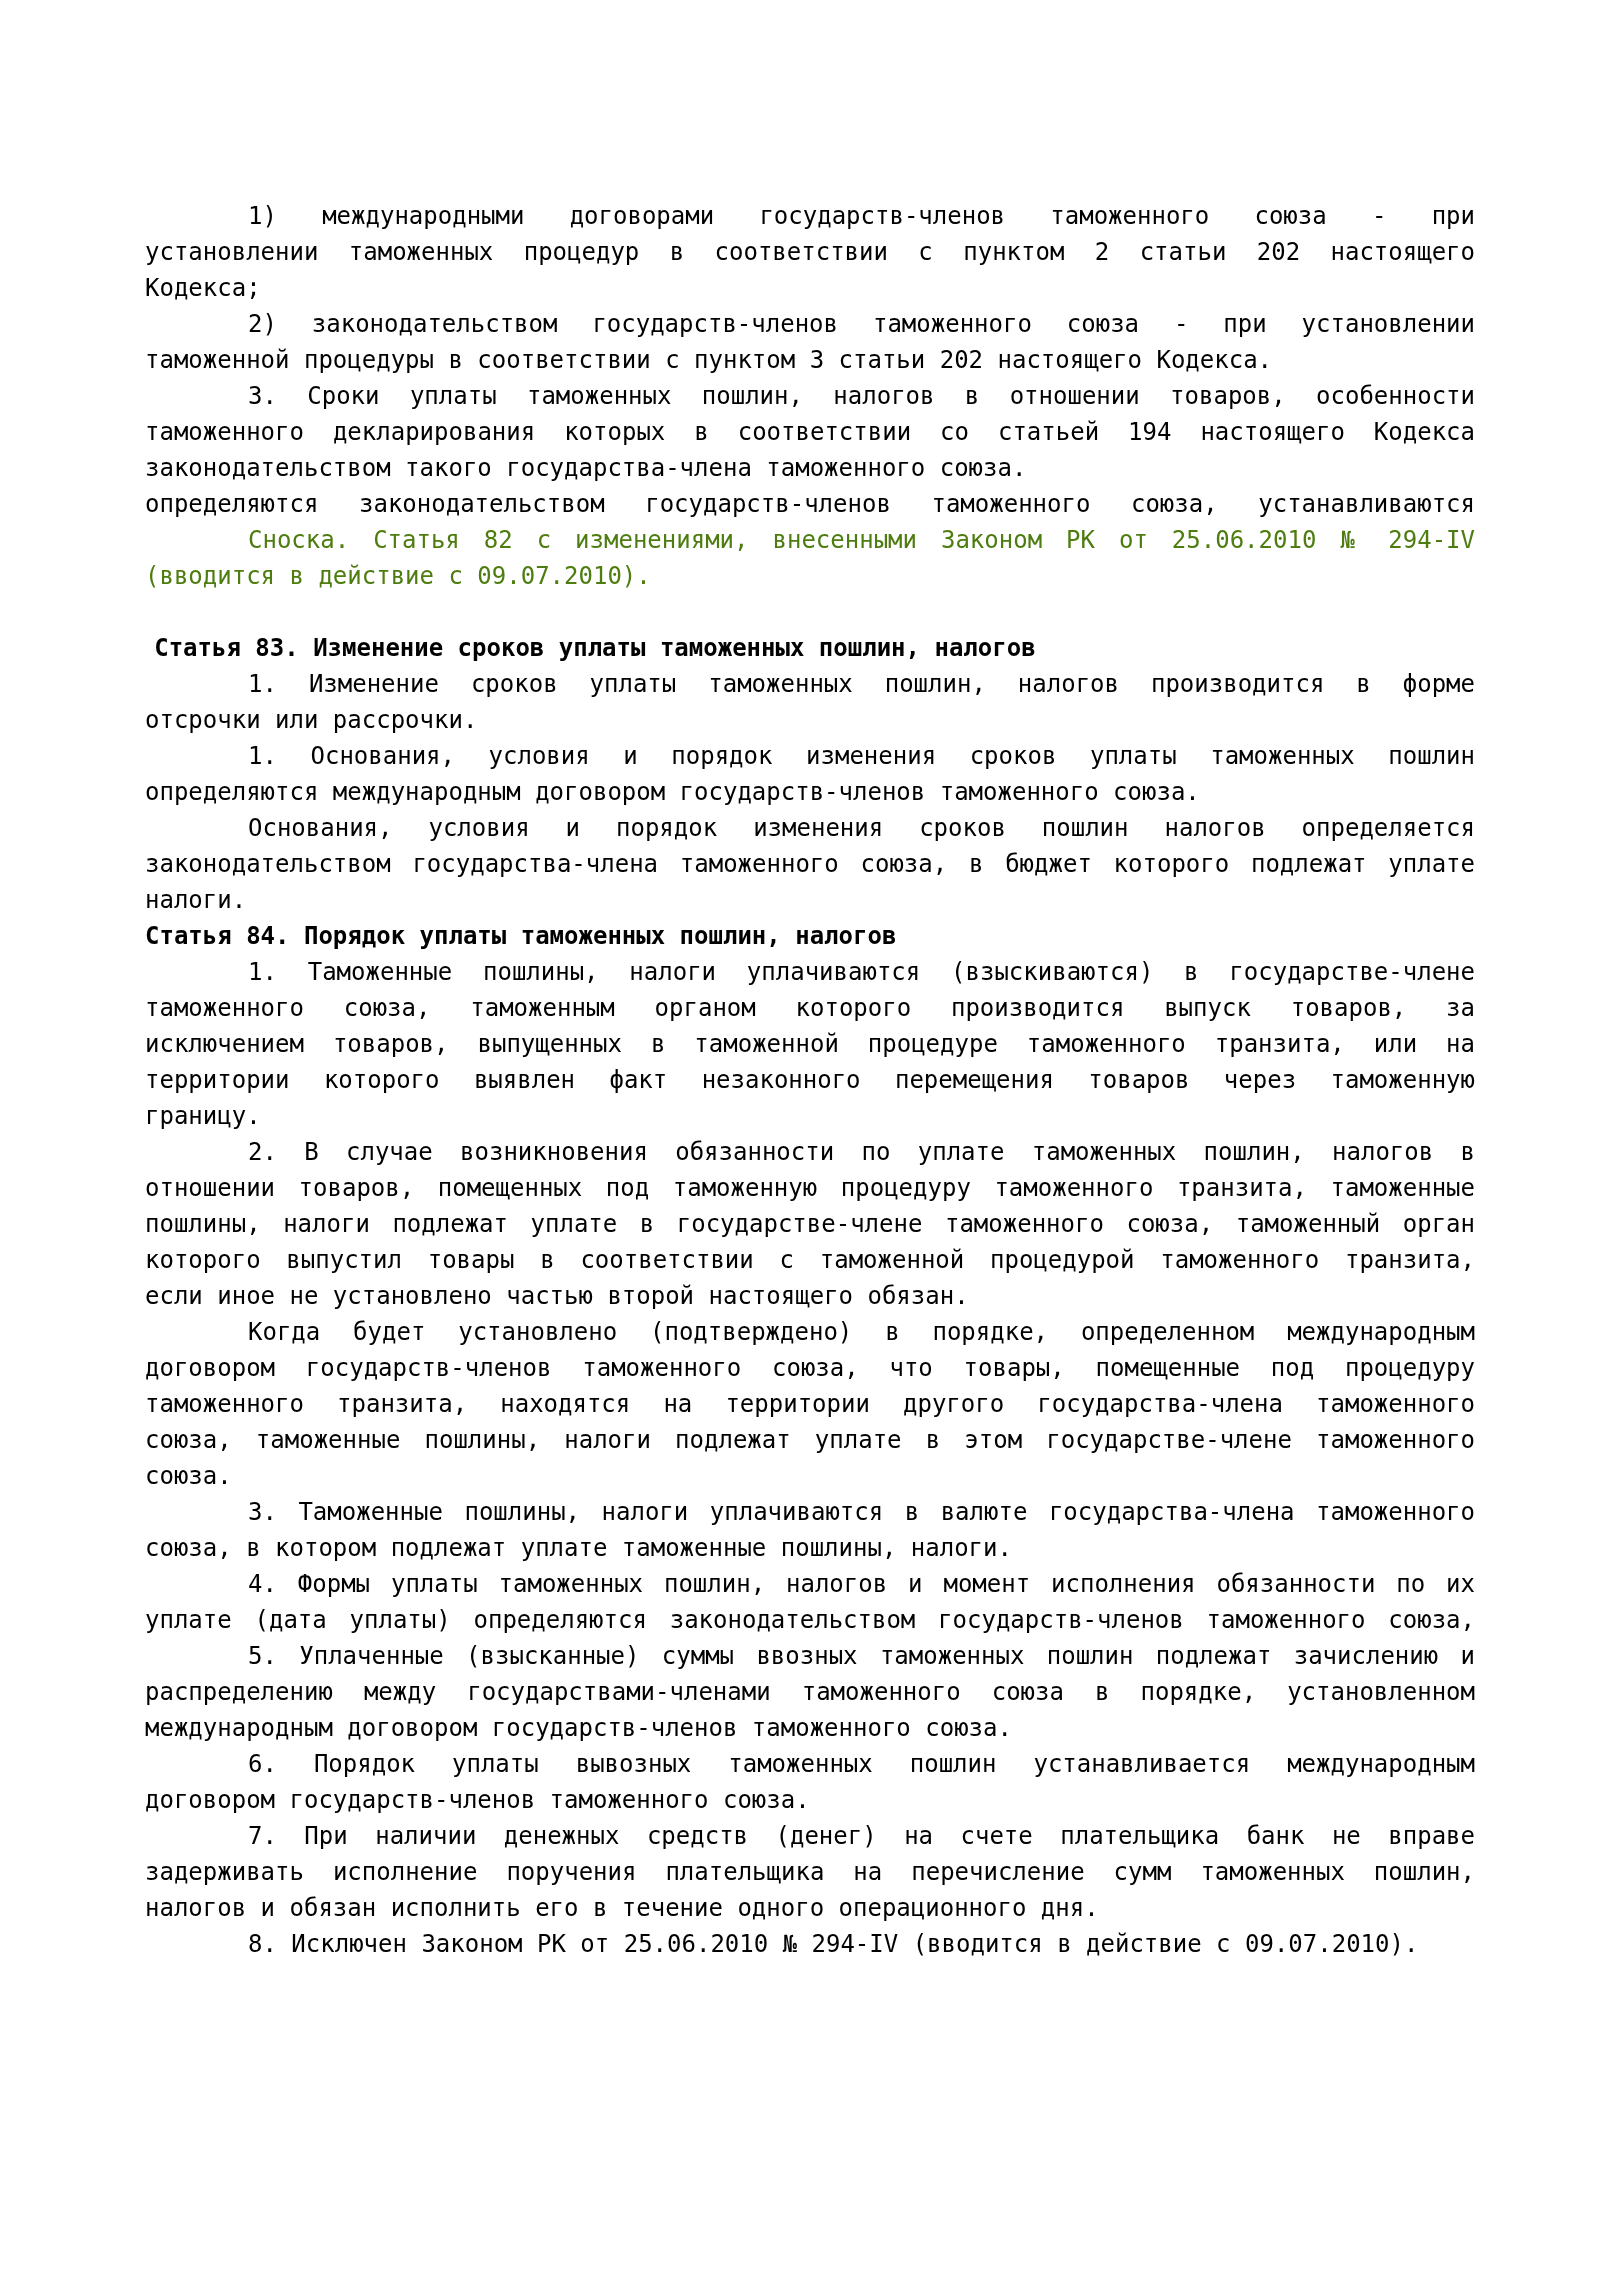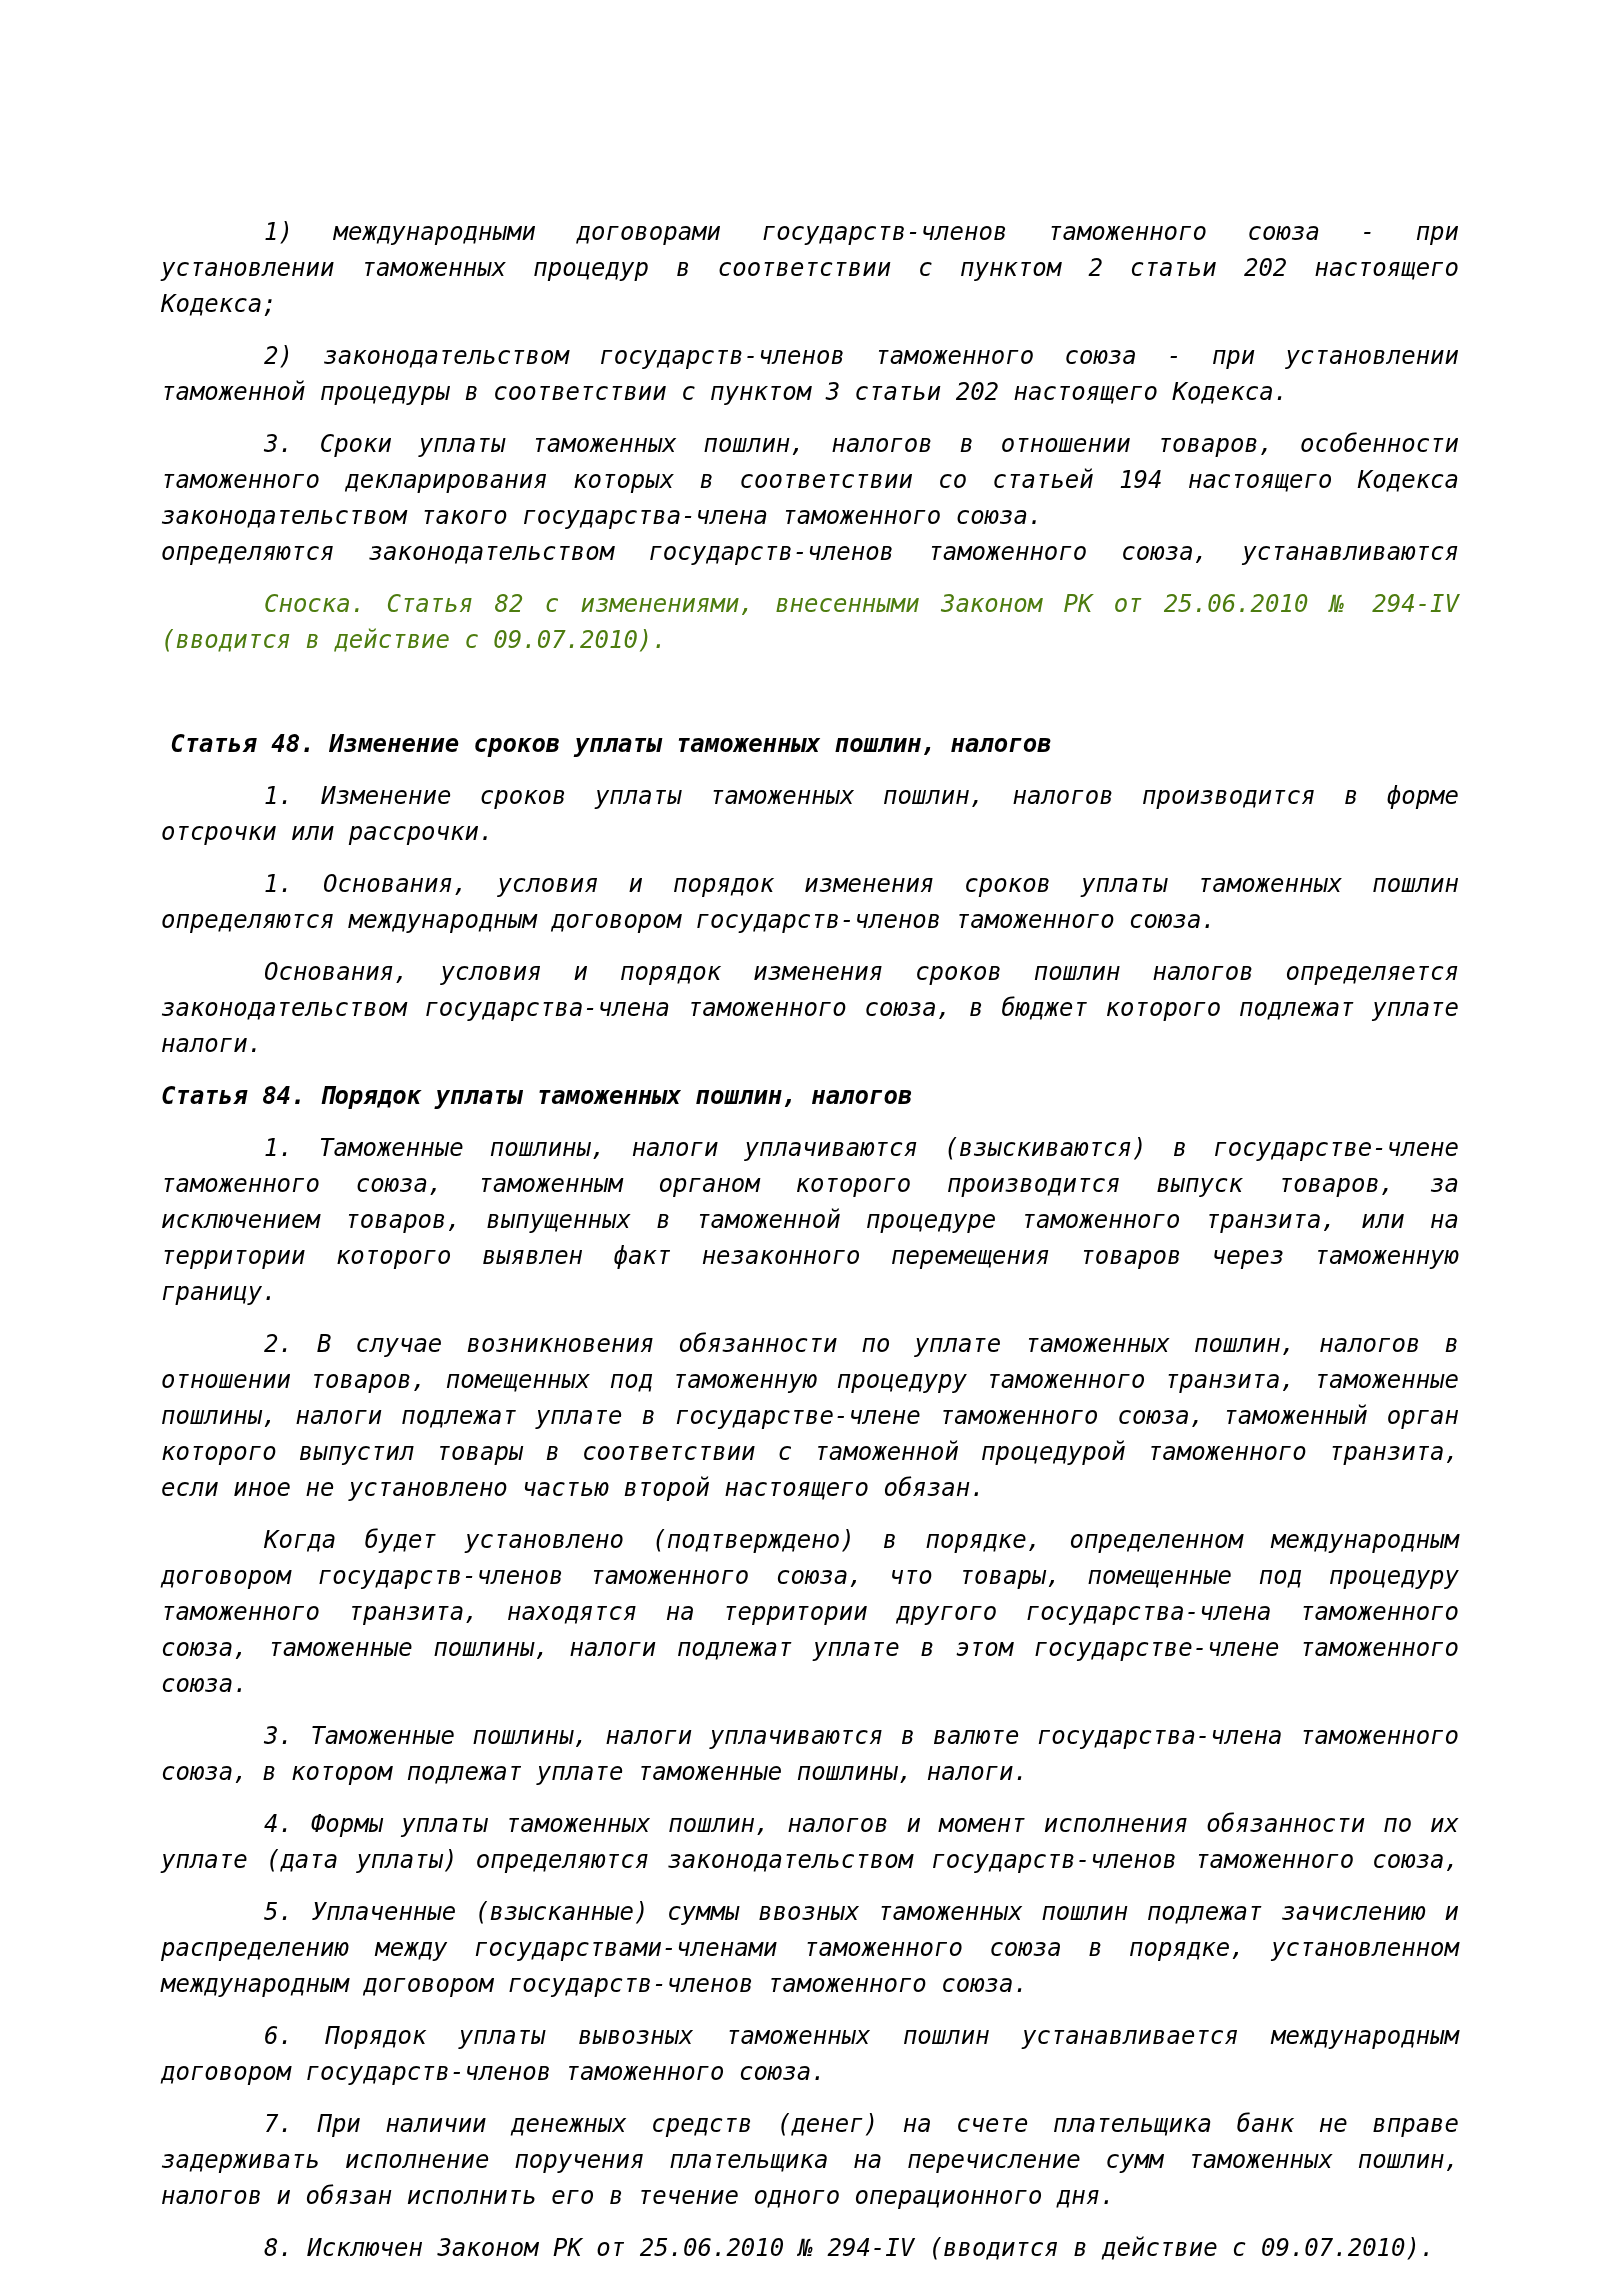--- a/index.html
+++ b/index.html
@@ -17,21 +17,21 @@
   }
   .page {
     position: absolute;
     left: 145px;
     top: 198px;
     width: 1330px;
     font-size: 24px;
     line-height: 36px;
     color: #000000;
   }
-  .block { margin: 16px; padding: 0; font-style: italic; }
+  .block { margin: 0; padding: 0; }
   .ln {
     white-space: normal;
     text-align: justify;
     text-align-last: justify;
   }
   .ln.last {
     text-align-last: left;
   }
   .ln.first {
     text-indent: 103px;
@@ -76,21 +76,21 @@
   </div>
 
   <div class="block footnote">
     <div class="ln first">Сноска. Статья 82 с изменениями, внесенными Законом РК от 25.06.2010 № 294-IV</div>
     <div class="ln last">(вводится в действие с 09.07.2010).</div>
   </div>
 
   <div class="blank-line"></div>
 
   <div class="block">
-    <div class="ln heading">Статья 48. Изменение сроков уплаты таможенных пошлин, налогов</div>
+    <div class="ln heading">Статья 83. Изменение сроков уплаты таможенных пошлин, налогов</div>
   </div>
 
   <div class="block">
     <div class="ln first">1. Изменение сроков уплаты таможенных пошлин, налогов производится в форме</div>
     <div class="ln last">отсрочки или рассрочки.</div>
   </div>
 
   <div class="block">
     <div class="ln first">1. Основания, условия и порядок изменения сроков уплаты таможенных пошлин</div>
     <div class="ln last">определяются международным договором государств-членов таможенного союза.</div>

